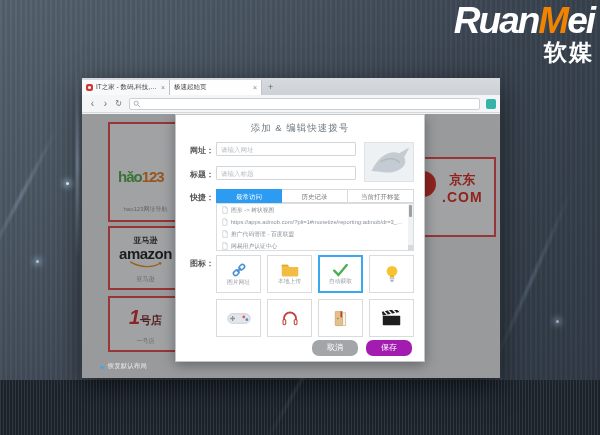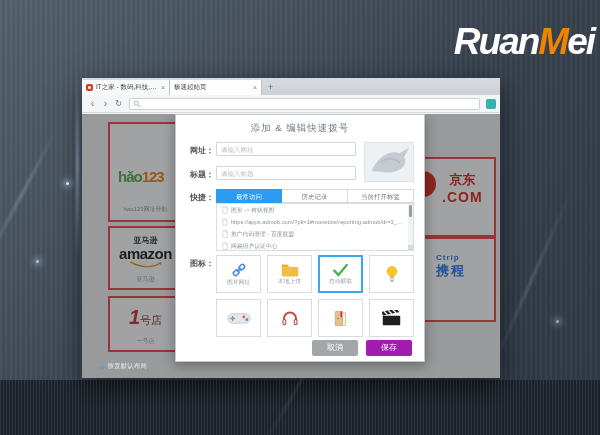--- a/index.html
+++ b/index.html
@@ -12,21 +12,21 @@
   .brush{position:absolute;left:0;top:0;width:600px;height:380px;
     background:repeating-linear-gradient(90deg,rgba(255,255,255,.025) 0 2px,rgba(0,0,0,.05) 2px 5px);}
   .streak{position:absolute;background:linear-gradient(180deg,transparent,rgba(200,225,255,.55),transparent);width:3px;border-radius:3px;filter:blur(1px);}
   .s1{left:76px;top:70px;height:190px;}
   .s2{left:20px;top:120px;height:150px;transform:rotate(28deg);opacity:.5;}
   .s3{left:530px;top:180px;height:200px;transform:rotate(24deg);opacity:.35;}
   .s4{left:300px;top:300px;height:160px;transform:rotate(30deg);opacity:.25;}
   .glint{position:absolute;width:3px;height:3px;border-radius:50%;background:#e8f4ff;box-shadow:0 0 6px 2px rgba(190,220,255,.8);}
   .g1{left:66px;top:182px;}.g2{left:36px;top:260px;opacity:.7;}.g3{left:556px;top:320px;opacity:.6;}
   
-  .brand{position:absolute;right:6px;top:2px;text-align:right;line-height:1;margin-top:21px;}
+  .brand{position:absolute;right:6px;top:2px;text-align:right;line-height:1;}
   .brand-en{font-size:37px;font-weight:bold;font-style:italic;color:#fff;letter-spacing:-2px;}
   .brand-en .m{color:#f08300;}
   .brand-cn{font-size:23px;font-weight:bold;color:#fff;letter-spacing:2px;margin-top:2px;}
   
   .window{position:absolute;left:82px;top:78px;width:418px;height:300px;background:#f2f3f5;
     box-shadow:0 8px 26px rgba(0,0,0,.55);}
   .tabbar{position:absolute;left:0;top:0;width:100%;height:17px;background:linear-gradient(#d7dade,#cdd1d6);display:flex;align-items:flex-end;}
   .tab{height:15px;display:flex;align-items:center;padding:0 4px;font-size:6.5px;color:#444;border-right:1px solid #c0c4c9;}
   .tab1{width:88px;background:#f8f9fa;}
   .tab2{width:92px;background:#fefefe;}
@@ -44,21 +44,21 @@
   
   .page{position:absolute;left:0;top:36px;width:100%;height:264px;background:#f1f2f3;overflow:hidden;}
   .card{position:absolute;background:#fff;border:2px solid #ef4444;}
   .caption{position:absolute;left:0;right:0;text-align:center;font-size:6px;color:#9a9a9a;}
   .hao-logo{font-weight:bold;font-size:15px;letter-spacing:-1px;white-space:nowrap;}
   .hao-g{color:#4fae3f;}.hao-o{color:#f07b1a;}
   .amz-top{font-size:8px;font-weight:bold;color:#333;text-align:center;}
   .amz-word{font-size:15px;font-weight:bold;color:#1b1b1b;text-align:center;letter-spacing:-.5px;line-height:1;}
   .yhd{white-space:nowrap;text-align:center;}
   .yhd-num{font-size:20px;font-weight:bold;color:#d8262c;font-style:italic;}
-  .yhd-word{font-size:11px;font-weight:normal;color:#7a1f22;}
+  .yhd-word{font-size:11px;font-weight:bold;color:#7a1f22;}
   .jd-word{font-size:13px;font-weight:bold;color:#e1251b;}
   .jd-com{font-size:14px;font-weight:bold;color:#e1251b;letter-spacing:1px;}
   .jd-circle{position:absolute;width:26px;height:26px;border-radius:50%;background:#e1251b;left:-10px;top:12px;}
   .ctrip-word{font-size:8px;font-weight:bold;color:#2577e3;letter-spacing:1px;}
   .ctrip-cn{font-size:13px;font-weight:bold;color:#2577e3;letter-spacing:2px;}
   .page-footer{position:absolute;left:18px;top:248px;font-size:6.5px;color:#e6e9ec;display:flex;align-items:center;gap:3px;z-index:3;}
   .footer-diamond{color:#4aa3e0;font-size:6px;}
   .overlay{position:absolute;left:0;top:0;width:100%;height:100%;background:rgba(30,33,36,.42);z-index:2;}
   
   .dialog{position:absolute;left:93px;top:0;width:250px;height:248px;background:#fff;border:1px solid #c4c7ca;z-index:4;box-shadow:0 3px 12px rgba(0,0,0,.35);}
@@ -75,40 +75,41 @@
   .litem{display:flex;align-items:center;gap:3px;height:12px;padding:0 8px 0 5px;font-size:5.8px;color:#8a929b;white-space:nowrap;overflow:hidden;}
   .litem span{overflow:hidden;text-overflow:ellipsis;}
   .sbar{position:absolute;right:0;top:0;width:5px;height:100%;background:#f1f2f3;}
   .sthumb{position:absolute;top:1px;left:1px;width:3px;height:12px;background:#9aa0a6;border-radius:1px;}
   .sarrow{position:absolute;bottom:0;left:0;width:5px;height:5px;background:#d7dadd;}
   .icon-grid{position:absolute;left:40px;top:140px;width:198px;display:flex;flex-wrap:wrap;gap:6px;}
   .icell{width:45px;height:38px;border:1px solid #d9dcdf;background:#fff;display:flex;flex-direction:column;align-items:center;justify-content:center;gap:2px;}
   .icell.selected{border:2px solid #3aa7f0;}
   .ilabel{font-size:5.8px;color:#9aa0a6;line-height:1;}
   .dlg-buttons{position:absolute;right:12px;top:225px;display:flex;gap:8px;}
-  .btn{width:46px;height:16px;line-height:16px;text-align:center;color:#fff;font-size:8px;border-radius:2px;}
+  .btn{width:46px;height:16px;line-height:16px;text-align:center;color:#fff;font-size:8px;border-radius:7px;}
   .btn-cancel{background:#a3a6a9;}
   .btn-save{background:#a21caf;}
 </style>
 </head>
 <body>
 
 <div class="screen">
   <div class="brush"></div>
   <div class="bottom-band"></div>
   <div class="streak s1"></div>
   <div class="streak s2"></div>
   <div class="streak s3"></div>
   <div class="streak s4"></div>
   <div class="glint g1"></div>
   <div class="glint g2"></div>
   <div class="glint g3"></div>
 
   <div class="brand">
     <div class="brand-en"><span>Ruan</span><span class="m">M</span><span>ei</span></div>
+    <div class="brand-cn">软媒</div>
   </div>
 
   <div class="window">
     <div class="tabbar">
       <div class="tab tab1">
         <span class="favicon"></span>
         <span class="tab-label">IT之家 - 数码,科技,生活</span>
         <span class="tab-close">×</span>
       </div>
       <div class="tab tab2">
@@ -151,26 +152,20 @@
         <div class="caption" style="bottom:4px;">一号店</div>
       </div>
 
       <div class="card" style="left:336px;top:43px;width:78px;height:80px;overflow:hidden;">
         <div class="jd-circle"></div>
         <div style="position:absolute;left:22px;top:12px;text-align:center;">
           <div class="jd-word">京东</div>
           <div class="jd-com">.COM</div>
         </div>
       </div>
-      <div class="card" style="left:336px;top:123px;width:78px;height:85px;">
-        <div style="position:absolute;left:16px;top:14px;">
-          <div class="ctrip-word">Ctrip</div>
-          <div class="ctrip-cn">携程</div>
-        </div>
-      </div>
 
       <div class="page-footer">
         <span class="footer-diamond">◆</span>
         <span>恢复默认布局</span>
       </div>
 
       <div class="overlay"></div>
 
       <div class="dialog">
         <div class="dlg-title">添加 &amp; 编辑快速拨号</div>

